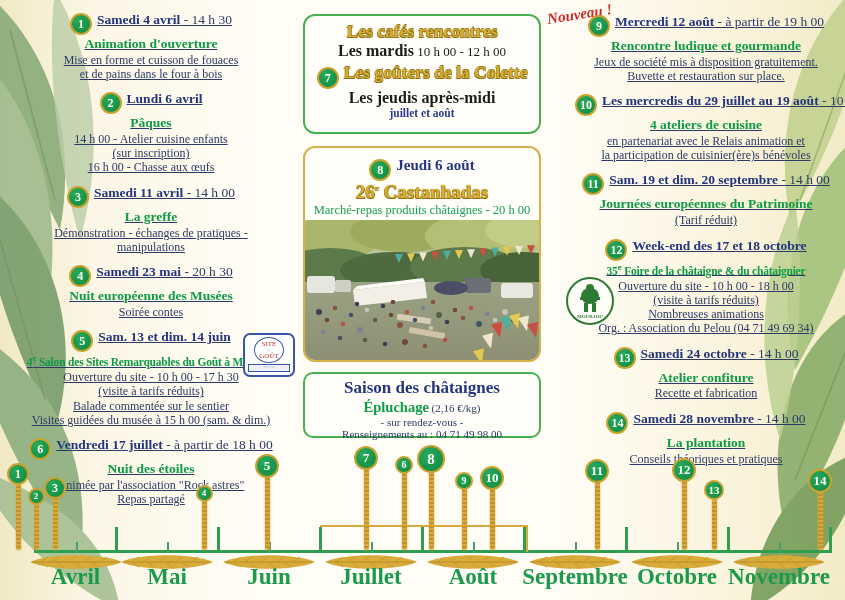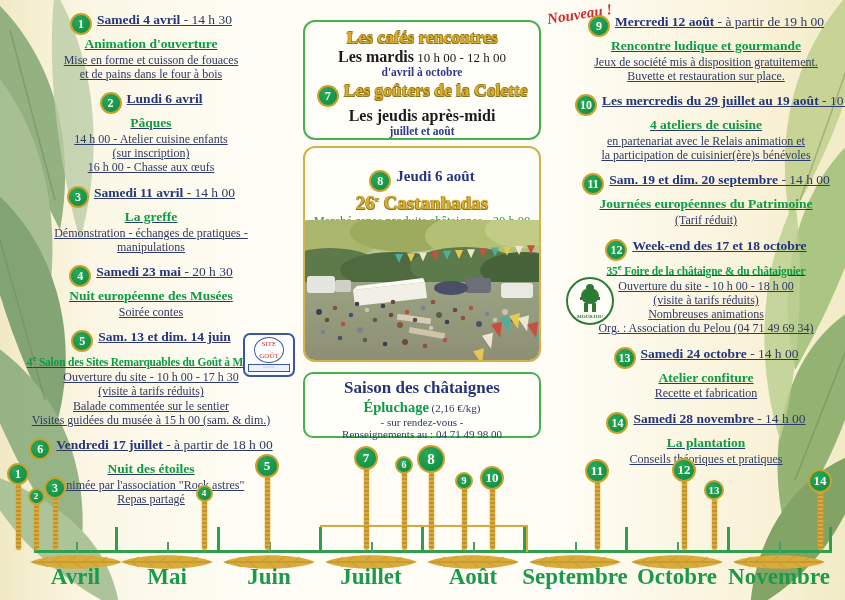--- a/index.html
+++ b/index.html
@@ -21,28 +21,28 @@
     line-height:18px;text-align:center;vertical-align:-4px;margin-right:5px;
   }
   .ev-date{font-weight:bold;color:#23357e;}
   .ev-time{color:#2e3a67;}
   .ev-title{font-weight:bold;color:#0d9b45;font-size:13.5px;margin:1px 0;}
   .ev-title.small{font-size:11.5px;letter-spacing:-.2px;}
   .ev-line{font-size:12px;}
   sup.e{font-size:9px;vertical-align:super;}
   
   .cbox{position:absolute;left:303px;width:238px;text-align:center;box-sizing:border-box;}
-  .box1{top:20px;height:120px;border:2px solid #49b04f;border-radius:12px;background:#fffef9;padding-top:5px;}
+  .box1{top:14px;height:120px;border:2px solid #49b04f;border-radius:12px;background:#fffef9;padding-top:5px;}
   .gold-title{font-weight:bold;color:#dcae2f;font-size:17.5px;
     text-shadow:0 0 1px #8a7318, .6px .6px 0 #8a7318, -.6px .6px 0 #8a7318, .6px -.6px 0 #8a7318;}
   .b1-row{font-size:13px;color:#1b1b1b;}
   .b1-bold{font-weight:bold;font-size:16px;color:#1b1b1b;}
   .b1-sub{font-weight:bold;color:#2b3a8c;font-size:11.5px;}
   .box2{top:146px;height:216px;border:2px solid #d6b049;border-radius:12px;background:#fffef9;overflow:hidden;}
-  .box2-text{padding-top:20px;}
+  .box2-text{padding-top:9px;}
   .b2-date{font-weight:bold;color:#23357e;font-size:15px;}
   .b2-title{font-weight:bold;color:#dcae2f;font-size:19px;
     text-shadow:0 0 1px #8a7318,.6px .6px 0 #8a7318,-.6px .6px 0 #8a7318;}
   .b2-line{color:#17a053;font-size:12.5px;}
   .photo{position:absolute;left:0;bottom:0;width:234px;height:140px;}
   .box3{top:372px;height:66px;border:2px solid #49b04f;border-radius:10px;background:#fffef9;padding-top:4px;}
   .b3-title{font-weight:bold;color:#23357e;font-size:17px;}
   .b3-sub{font-size:11px;color:#2e3a67;}
   .b3-ep{font-weight:bold;color:#0d9b45;font-size:14.5px;}
   .b3-price{font-size:11px;color:#2e3a67;font-weight:normal;}
@@ -208,21 +208,20 @@
       </svg>
       <div class="name">MOURJOU</div>
     </div>
   </div>
 
   <div class="cbox box1">
     <div class="gold-title">Les cafés rencontres</div>
     <div class="b1-row">
       <span class="b1-bold">Les mardis</span><span> 10 h 00 - 12 h 00</span>
     </div>
-    <div class="b1-sub">d'avril à octobre</div>
     <div class="gold-title" style="margin-top:2px;">
       <span class="num-circle" style="text-shadow:none;">7</span><span>Les goûters de la Colette</span>
     </div>
     <div class="b1-bold">Les jeudis après-midi</div>
     <div class="b1-sub">juillet et août</div>
   </div>
 
   <div class="cbox box2">
     <div class="box2-text">
       <div class="b2-date">

